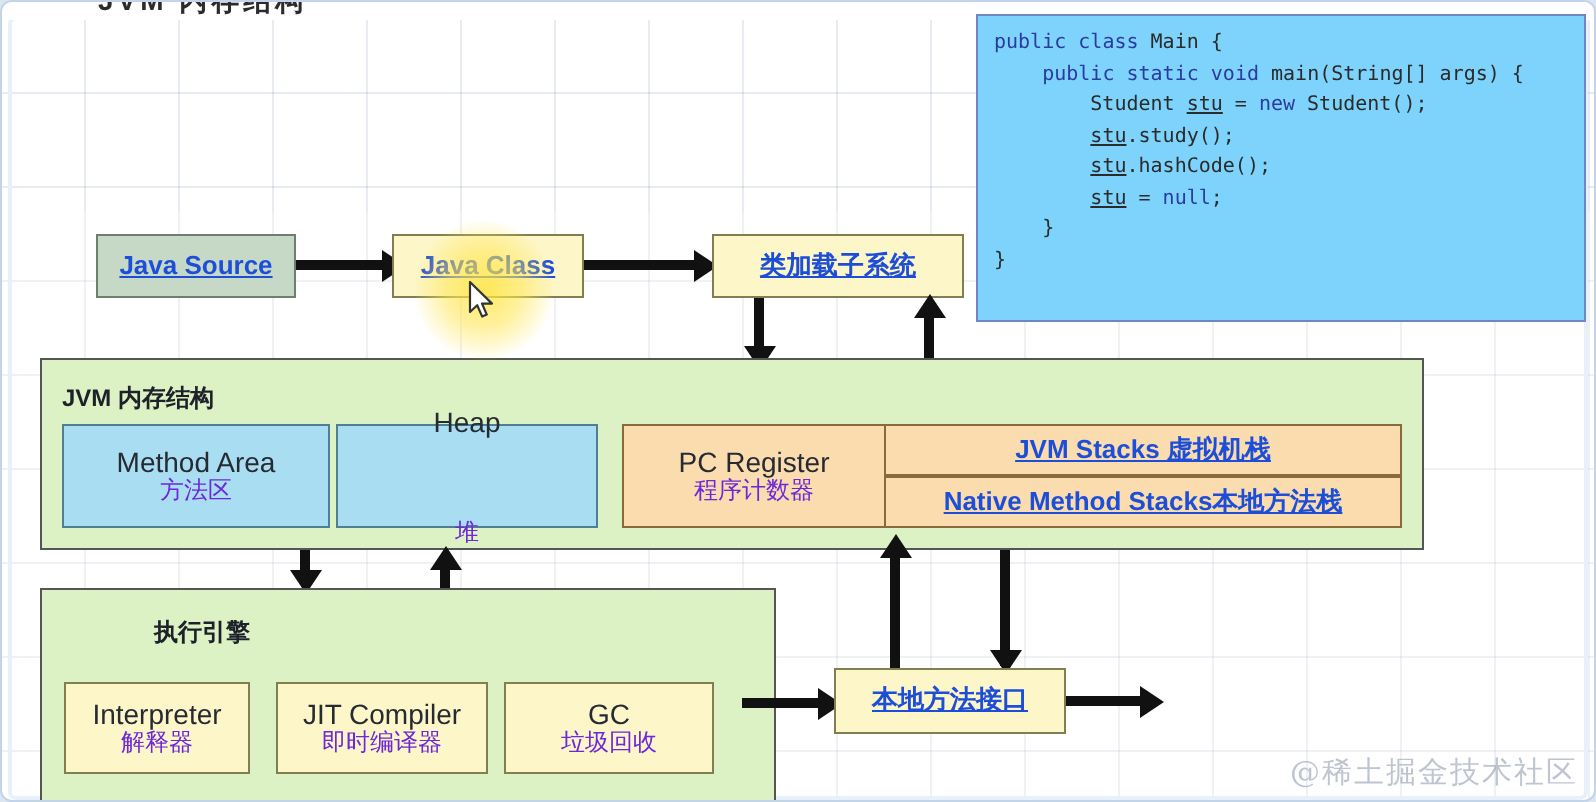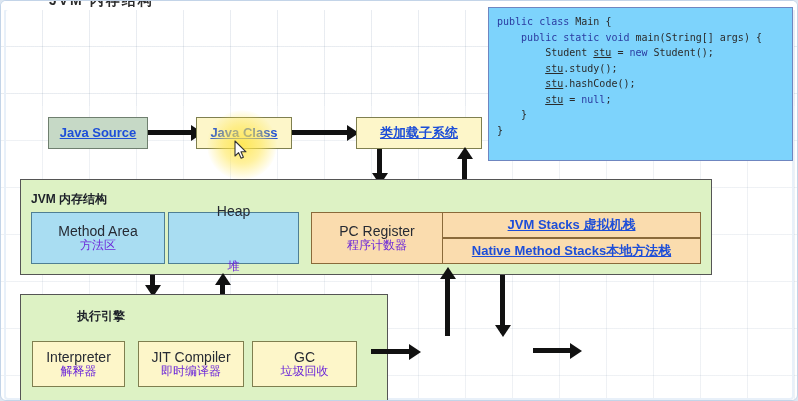--- a/index.html
+++ b/index.html
@@ -203,24 +203,28 @@
   </div>
 
   <div class="box b-yellow" style="left:137px;top:340px;width:106px;height:46px;">
     <span class="lbl-en">JIT Compiler</span>
     <span class="lbl-cn">即时编译器</span>
   </div>
 
   <div class="ar ah" style="left:370px;top:348px;width:42px;"></div>
   <div class="head head-r" style="left:408px;top:343px;"></div>
 
+  <div class="box b-yellow" style="left:416px;top:333px;width:116px;height:33px;">
+    <span class="lbl-one">本地方法接口</span>
+  </div>
 
   <div class="ar ah" style="left:532px;top:347px;width:40px;"></div>
   <div class="head head-r" style="left:569px;top:342px;"></div>
 
 
   <div id="cursor-glow"></div>
   <svg id="mouse-cursor" viewBox="0 0 14 20">
     <path d="M1,1 L1,16 L4.6,12.6 L7.1,18.3 L9.4,17.3 L7,11.8 L12,11.8 Z" fill="#ffffff" stroke="#333333" stroke-width="1.1" stroke-linejoin="round"></path>
   </svg>
 
+  <div id="watermark">@稀土掘金技术社区</div>
 
 </div>
 
 </body></html>

